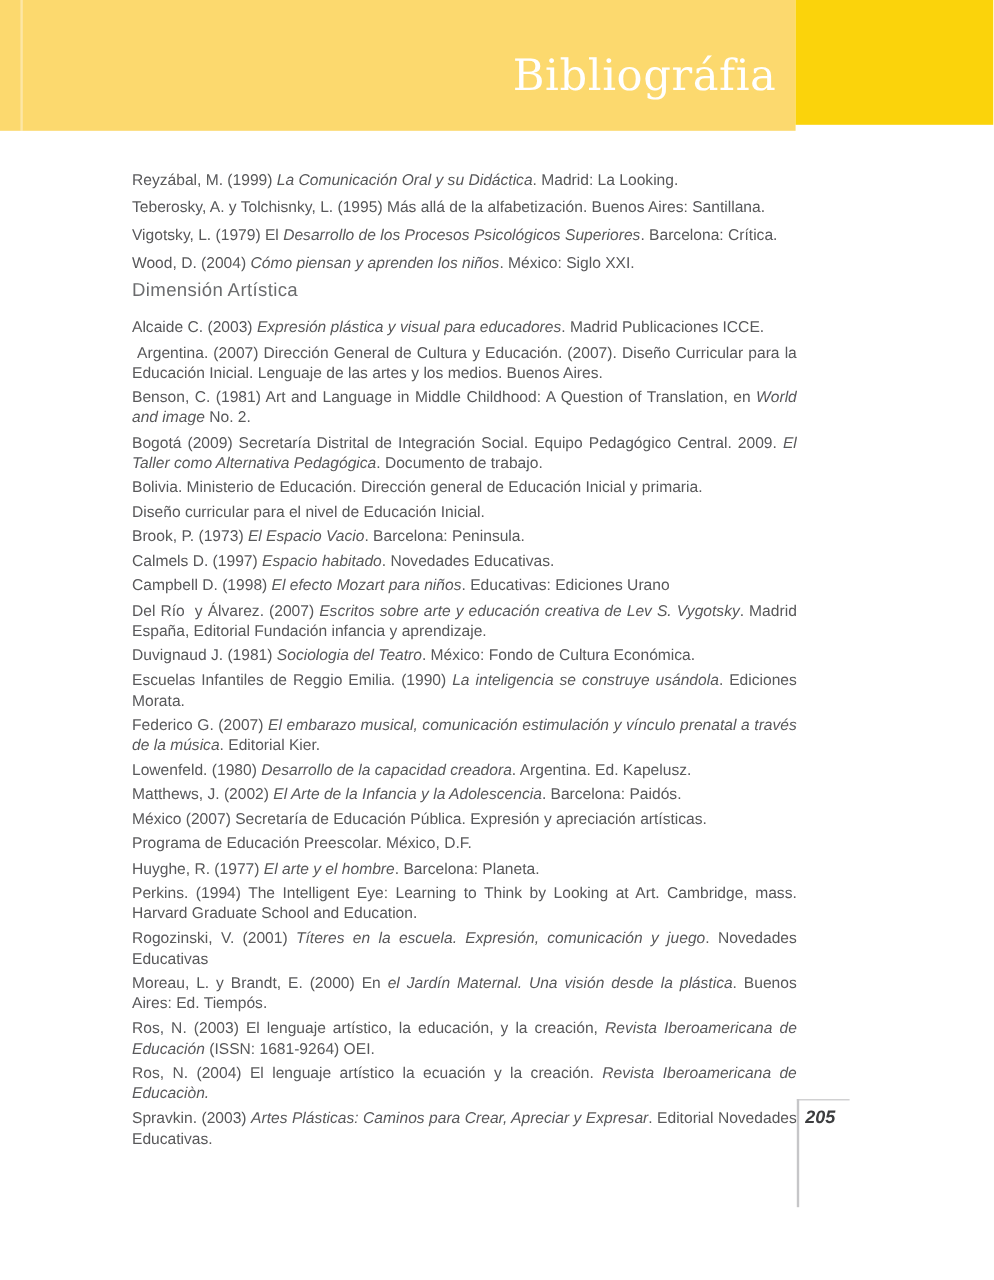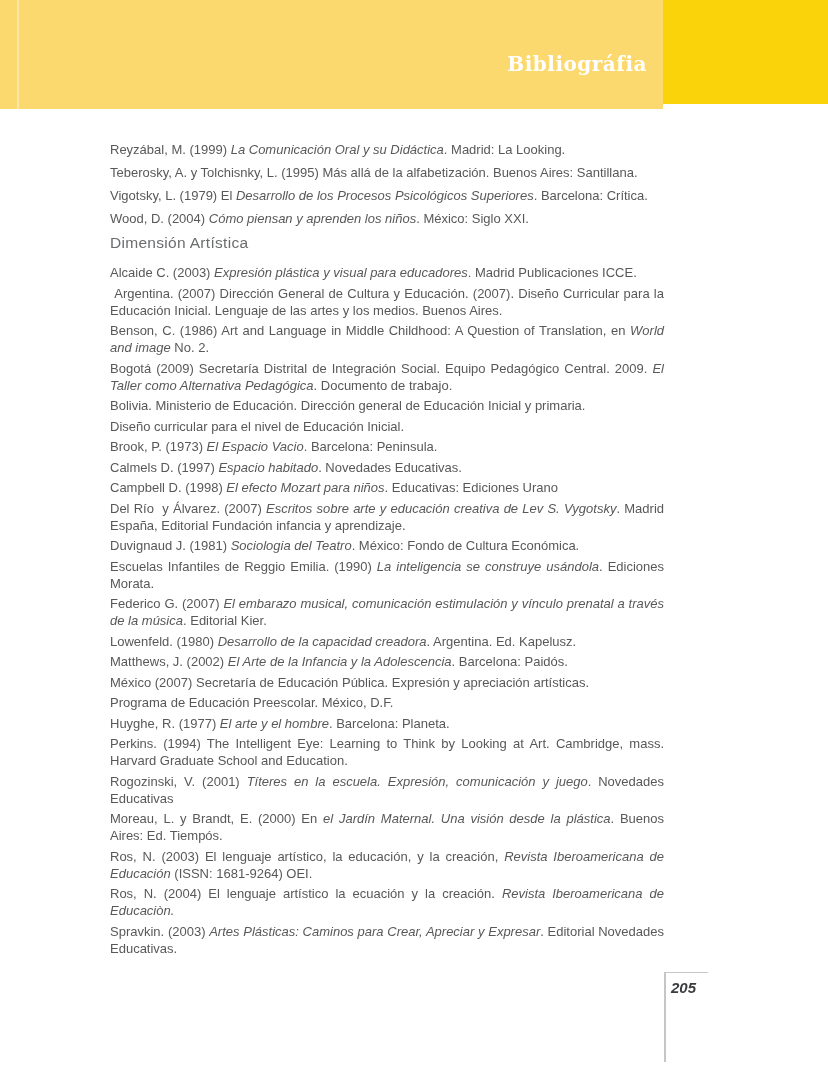--- a/index.html
+++ b/index.html
@@ -27,22 +27,22 @@
   }
   .band-accent-line{
     position:absolute;left:17px;top:0;
     width:2px;height:100%;
     background:rgba(255,255,255,0.38);
   }
   .page-title{
     position:absolute;right:16px;top:49px;
     margin:0;
     font-family:"DejaVu Serif", serif;
-    font-weight:700;
-    font-size:20px;
+    font-weight:400;
+    font-size:36px;
     line-height:30px;
     letter-spacing:0.5px;
     color:var(--title);
   }
   .corner-block{
     position:absolute;left:663px;top:0;
     width:165px;height:104px;
     background:var(--corner);
   }
   
@@ -63,21 +63,21 @@
     font-family:Liberation Sans, sans-serif;
     font-weight:400;
     font-size:15.5px;
     line-height:19px;
     letter-spacing:0.3px;
     color:var(--heading-text);
     margin:5px 0 12px 0;
   }
   
   .page-number-frame{
-    position:absolute;left:664px;top:972px;
+    position:absolute;left:664px;top:916px;
     width:44px;height:90px;
     border-left:2px solid var(--rule);
     border-top:1px solid var(--rule);
     box-sizing:border-box;
     padding:6px 0 0 5px;
   }
   .page-number{
     font-style:italic;
     font-weight:600;
     font-size:15px;
@@ -99,21 +99,21 @@
       <div class="section sec0">
         <p class="ref"><span>Reyzábal, M. (1999) </span><span class="it">La Comunicación Oral y su Didáctica</span><span>. Madrid: La Looking.</span></p>
         <p class="ref"><span>Teberosky, A. y Tolchisnky, L. (1995) Más allá de la alfabetización. Buenos Aires: Santillana.</span></p>
         <p class="ref"><span>Vigotsky, L. (1979) El </span><span class="it">Desarrollo de los Procesos Psicológicos Superiores</span><span>. Barcelona: Crítica.</span></p>
         <p class="ref"><span>Wood, D. (2004) </span><span class="it">Cómo piensan y aprenden los niños</span><span>. México: Siglo XXI.</span></p>
       </div>
       <div class="section sec1">
         <h2 class="section-heading">Dimensión Artística</h2>
         <p class="ref"><span>Alcaide C. (2003) </span><span class="it">Expresión plástica y visual para educadores</span><span>. Madrid Publicaciones ICCE.</span></p>
         <p class="ref"><span>&nbsp;Argentina. (2007) Dirección General de Cultura y Educación. (2007). Diseño Curricular para la Educación Inicial. Lenguaje de las artes y los medios. Buenos Aires.</span></p>
-        <p class="ref"><span>Benson, C. (1986) Art and Language in Middle Childhood: A Question of Translation, en </span><span class="it">World and image</span><span> No. 2.</span></p>
+        <p class="ref"><span>Benson, C. (1981) Art and Language in Middle Childhood: A Question of Translation, en </span><span class="it">World and image</span><span> No. 2.</span></p>
         <p class="ref"><span>Bogotá (2009) Secretaría Distrital de Integración Social. Equipo Pedagógico Central. 2009. </span><span class="it">El Taller como Alternativa Pedagógica</span><span>. Documento de trabajo.</span></p>
         <p class="ref"><span>Bolivia. Ministerio de Educación. Dirección general de Educación Inicial y primaria.</span></p>
         <p class="ref"><span>Diseño curricular para el nivel de Educación Inicial.</span></p>
         <p class="ref"><span>Brook, P. (1973) </span><span class="it">El Espacio Vacio</span><span>. Barcelona: Peninsula.</span></p>
         <p class="ref"><span>Calmels D. (1997) </span><span class="it">Espacio habitado</span><span>. Novedades Educativas.</span></p>
         <p class="ref"><span>Campbell D. (1998) </span><span class="it">El efecto Mozart para niños</span><span>. Educativas: Ediciones Urano</span></p>
         <p class="ref"><span>Del Río &nbsp;y Álvarez. (2007) </span><span class="it">Escritos sobre arte y educación creativa de Lev S. Vygotsky</span><span>. Madrid España, Editorial Fundación infancia y aprendizaje.</span></p>
         <p class="ref"><span>Duvignaud J. (1981) </span><span class="it">Sociologia del Teatro</span><span>. México: Fondo de Cultura Económica.</span></p>
         <p class="ref"><span>Escuelas Infantiles de Reggio Emilia. (1990) </span><span class="it">La inteligencia se construye usándola</span><span>. Ediciones Morata.</span></p>
         <p class="ref"><span>Federico G. (2007) </span><span class="it">El embarazo musical, comunicación estimulación y vínculo prenatal a través de la música</span><span>. Editorial Kier.</span></p>

